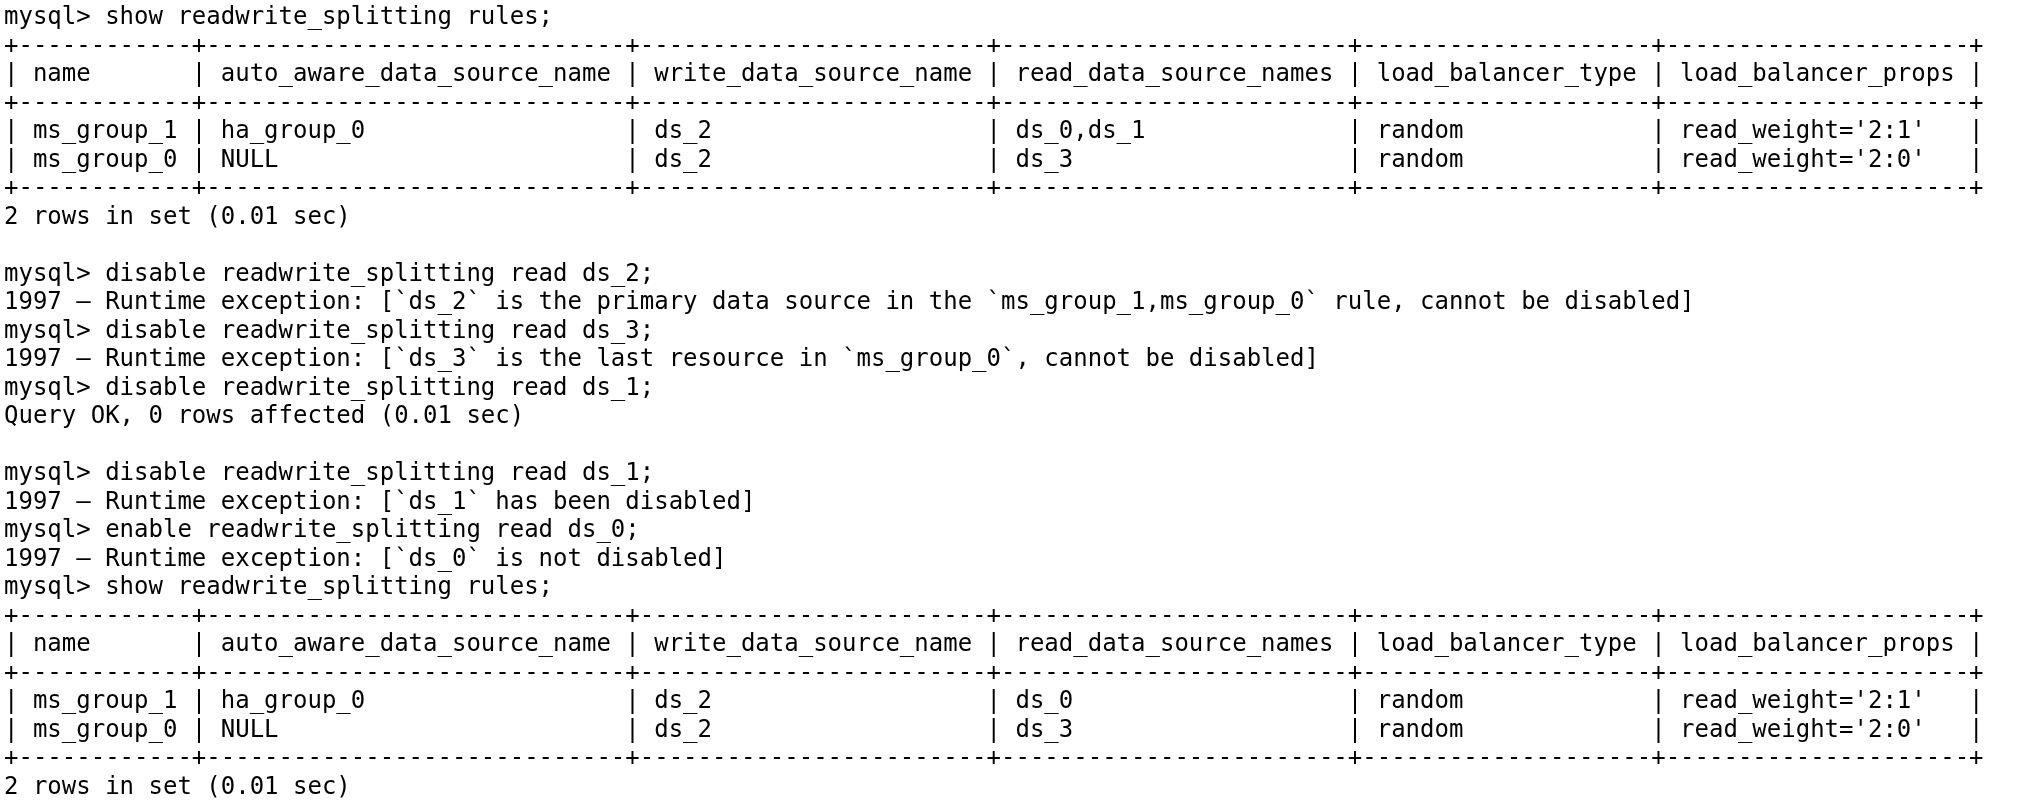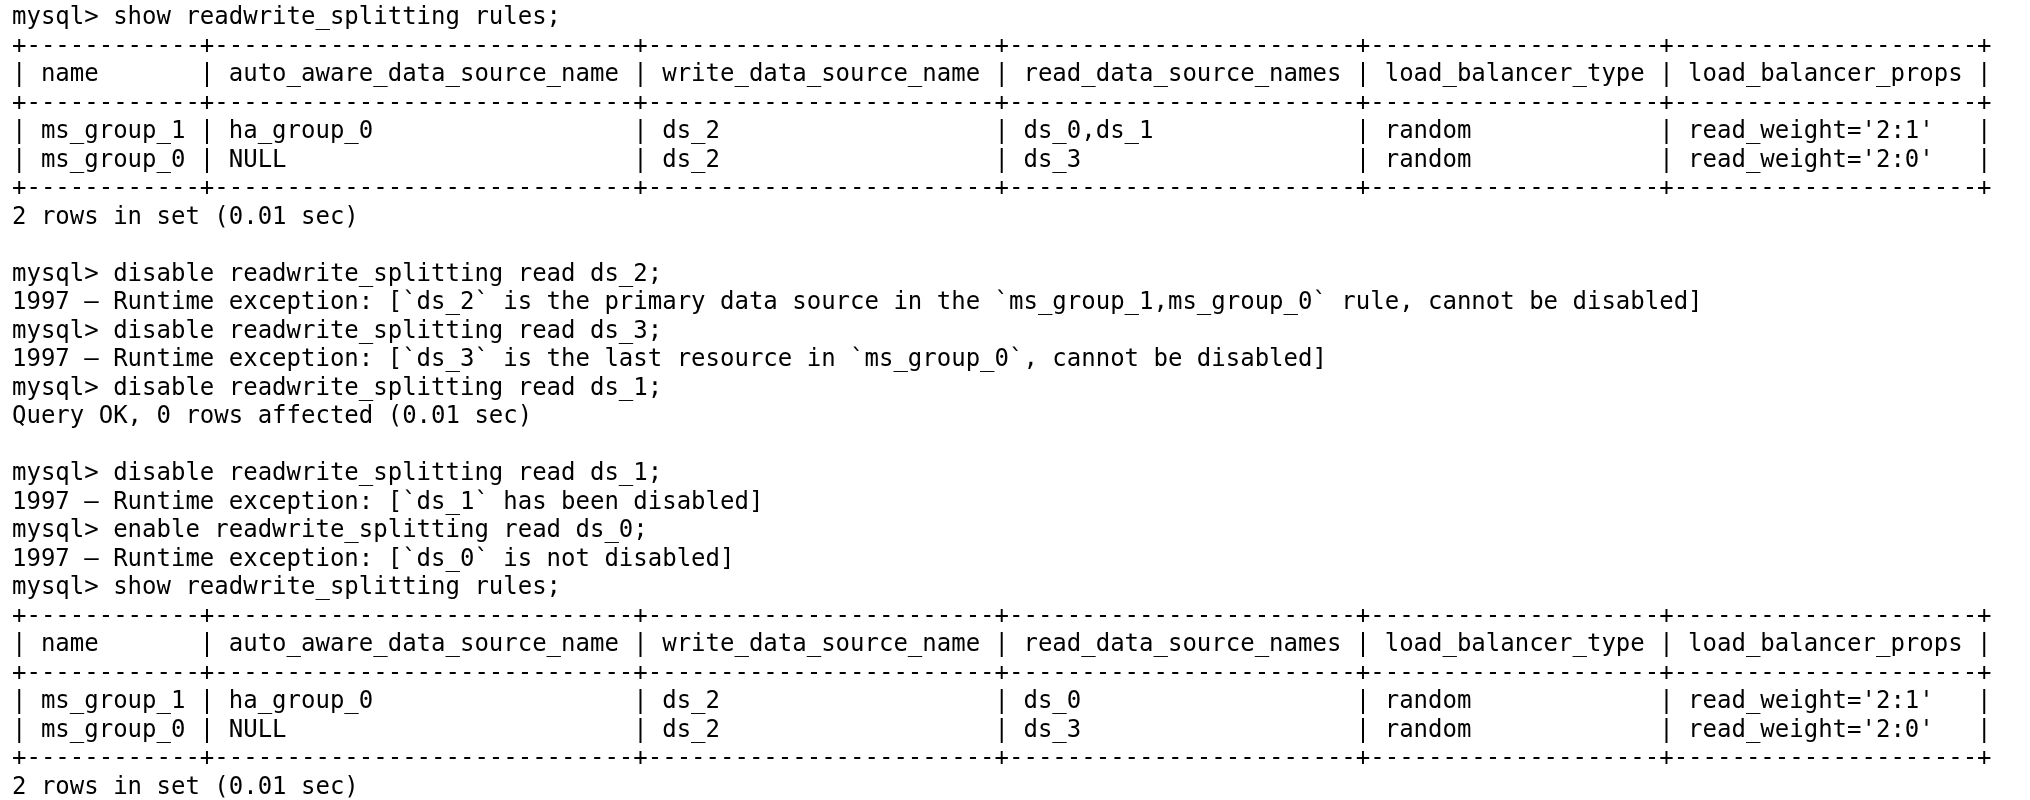--- a/index.html
+++ b/index.html
@@ -9,21 +9,21 @@
   }
   .terminal {
     width: 2030px;
     height: 800px;
     box-sizing: border-box;
     background: #ffffff;
     color: #000000;
     font-family: "DejaVu Sans Mono", "Liberation Mono", monospace;
     font-size: 24px;
     line-height: 28.5px;
-    padding: 2px 0 0 12px;
+    padding: 2px 0 0 4px;
     white-space: pre;
     overflow: hidden;
   }
   .line {
     height: 28.5px;
     white-space: pre;
   }
 </style>
 </head>
 <body>

